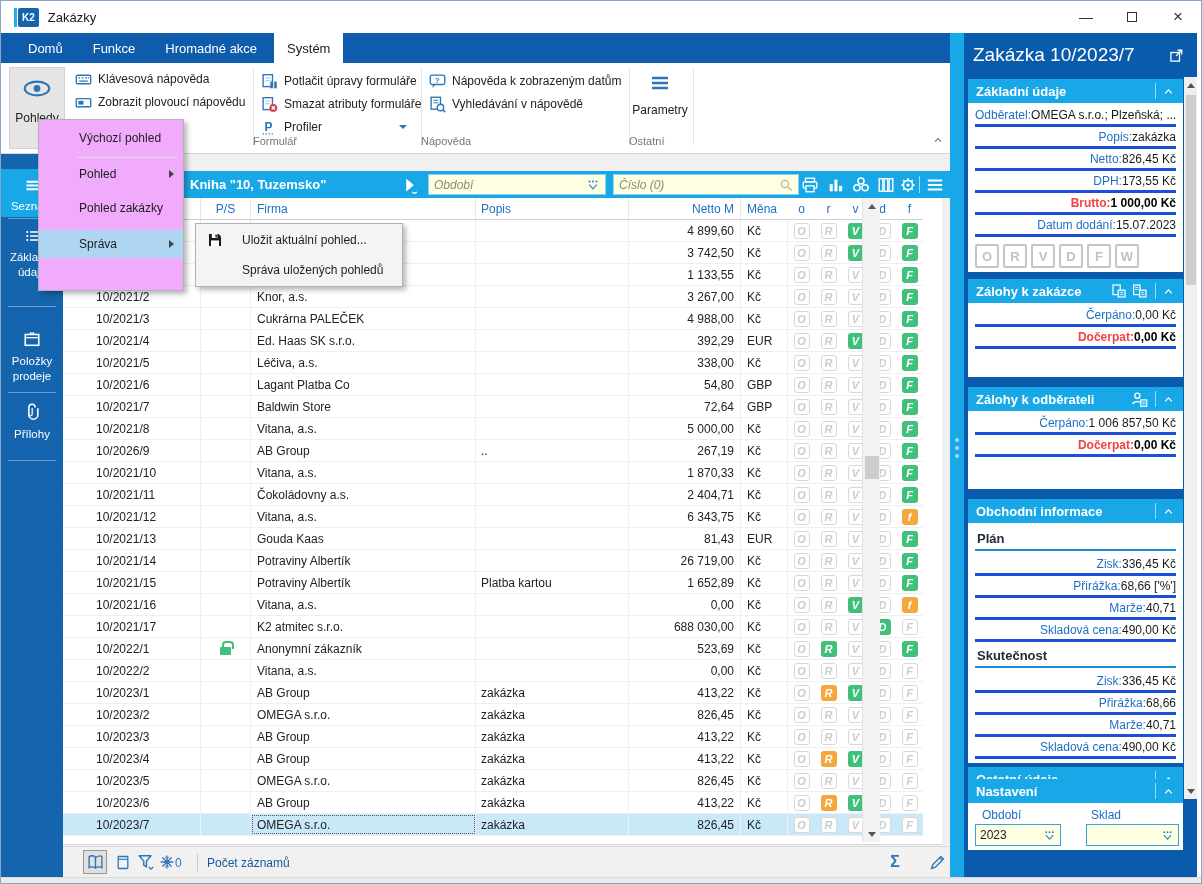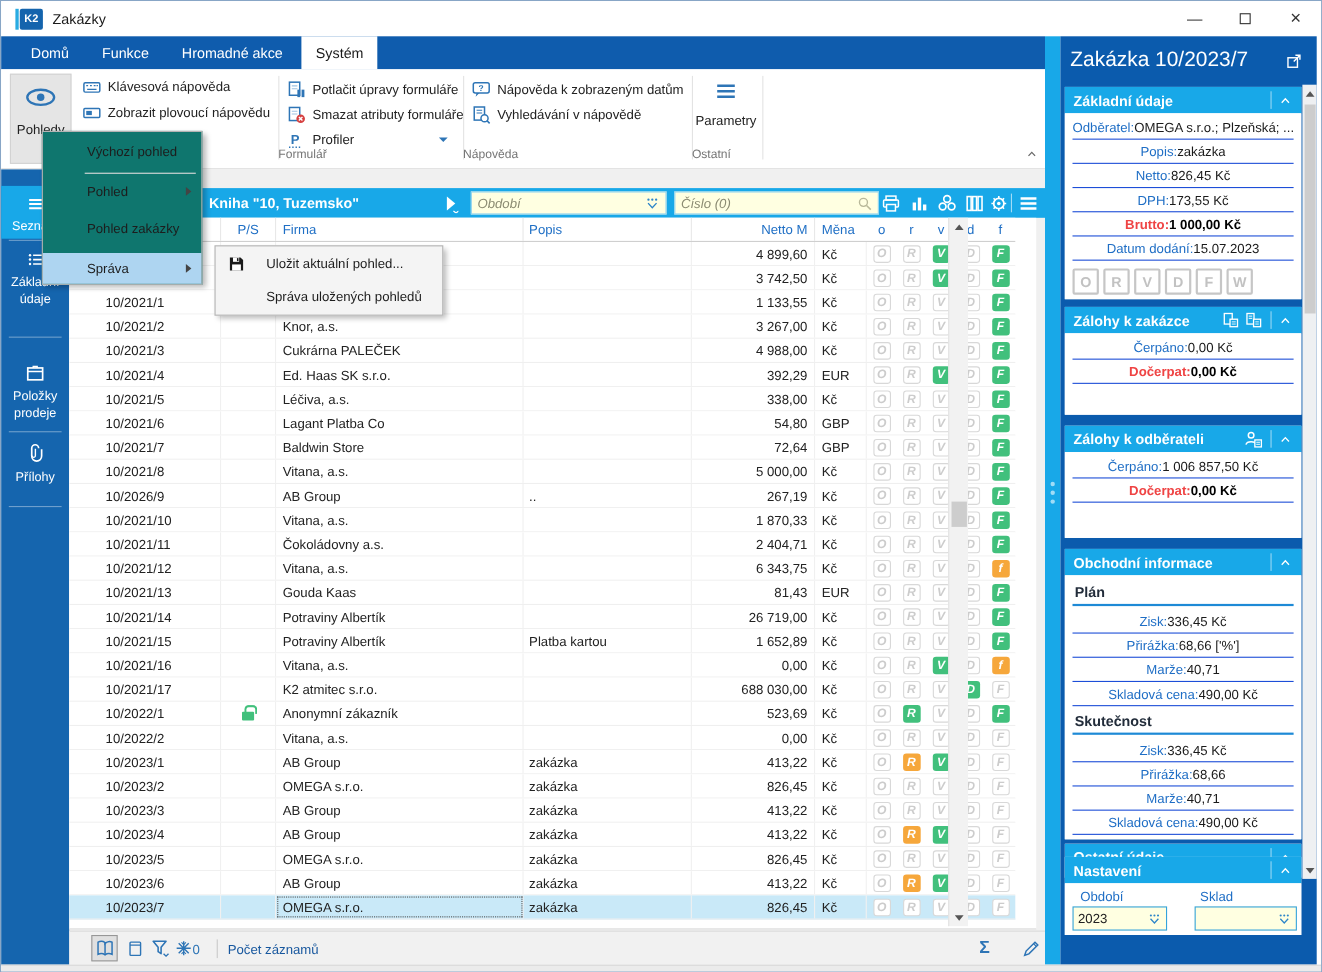--- a/index.html
+++ b/index.html
@@ -103,40 +103,40 @@
   
   .panel{position:absolute;left:963px;top:32px;width:233px;height:844px;background:#0b5bad}
   .ptitle{position:absolute;left:9px;top:11px;font-size:19px;color:#fff;white-space:nowrap}
   .pext{position:absolute;right:13px;top:15px;color:#fff}
   .psec{position:absolute;left:4px;width:215px;background:#fff}
   .phead{height:24px;background:#18a8e8;color:#fff;display:flex;align-items:center;padding:0 8px;font-size:13px;font-weight:bold}
   .phead .sp{flex:1}
   .phead .hic{margin-left:5px;color:#fff}
   .phead .hdiv{width:1px;height:16px;background:rgba(255,255,255,.55);margin:0 6px 0 7px}
   .pbody{padding:2px 7px 4px 7px;background:#fff}
-  .prow{height:22px;display:flex;align-items:center;justify-content:center;border-bottom:1px solid #1d4ed8;font-size:12px}
+  .prow{height:22px;display:flex;align-items:center;justify-content:flex-end;border-bottom:3px solid #1d4ed8;font-size:12px}
   .prow .pl{color:#1f6ec5;white-space:nowrap}
   .prow .pv{color:#1a1a1a;white-space:nowrap;overflow:hidden}
   .prow.b .pl{color:#ef4444;font-weight:bold}
   .prow.b .pv{font-weight:bold;color:#000}
   .pflags{display:flex;gap:4px;margin-top:7px}
   .pflag{width:24px;height:24px;border:2px solid #c6c6c6;border-radius:2px;color:#c2c2c2;font-size:13px;font-weight:bold;display:flex;align-items:center;justify-content:center}
   .psub{font-size:13px;font-weight:bold;color:#222c3a;padding:6px 2px 3px 2px}
   .psubline{height:2px;background:#1e8ad6;margin-bottom:3px}
   .pvscroll{position:absolute;left:220px;top:44px;width:13px;height:722px;background:#eef0f2}
   .pvscroll .sarrow{width:13px}
   .pvthumb{position:absolute;left:1.5px;width:10px;background:#cdcdcd}
   .nastav-body{position:relative;height:47px;background:#fff}
   .nlabel{position:absolute;top:5px;font-size:12px;color:#1f6ec5}
   .ninput{position:absolute;top:21px;height:22px;background:#ffffe1;border:1px solid #35a3dc;display:flex;align-items:center;padding:0 4px;font-size:12px;color:#222}
   .ninput .ph{flex:1}
   .ninput .cdic{color:#2e86c9}
 
   
-  .menu{position:absolute;left:37px;top:118px;width:146px;height:140px;background:#0f766e;border:1px solid #b3b3b3;box-shadow:3px 3px 5px rgba(0,0,0,.28);z-index:50}
+  .menu{position:absolute;left:37px;top:118px;width:146px;height:172px;background:#f0abfc;border:1px solid #b3b3b3;box-shadow:3px 3px 5px rgba(0,0,0,.28);z-index:50}
   .mitem{position:absolute;left:0;right:0;height:28px;display:flex;align-items:center;padding-left:40px;font-size:12px;color:#1d1d1d}
   .mitem.hl{background:#aed5f1}
   .msep{position:absolute;left:38px;right:5px;height:1px;background:#dcdcdc}
   .marrow{position:absolute;right:9px;width:0;height:0;border-top:4px solid transparent;border-bottom:4px solid transparent;border-left:5px solid #444}
   .submenu{position:absolute;left:194px;top:222px;width:208px;height:64px;background:#f4f4f4;border:1px solid #b3b3b3;box-shadow:3px 3px 5px rgba(0,0,0,.28);z-index:60}
   .smitem{position:absolute;left:0;right:0;height:28px;display:flex;align-items:center;padding-left:46px;font-size:12px;color:#1d1d1d}
   .smitem .sic{position:absolute;left:11px;color:#222}
 
   .bottomstrip{position:absolute;left:0;top:876px;width:100%;height:7px;background:#ebebeb;border-top:1px solid #d9d9d9}
   svg{display:block}

